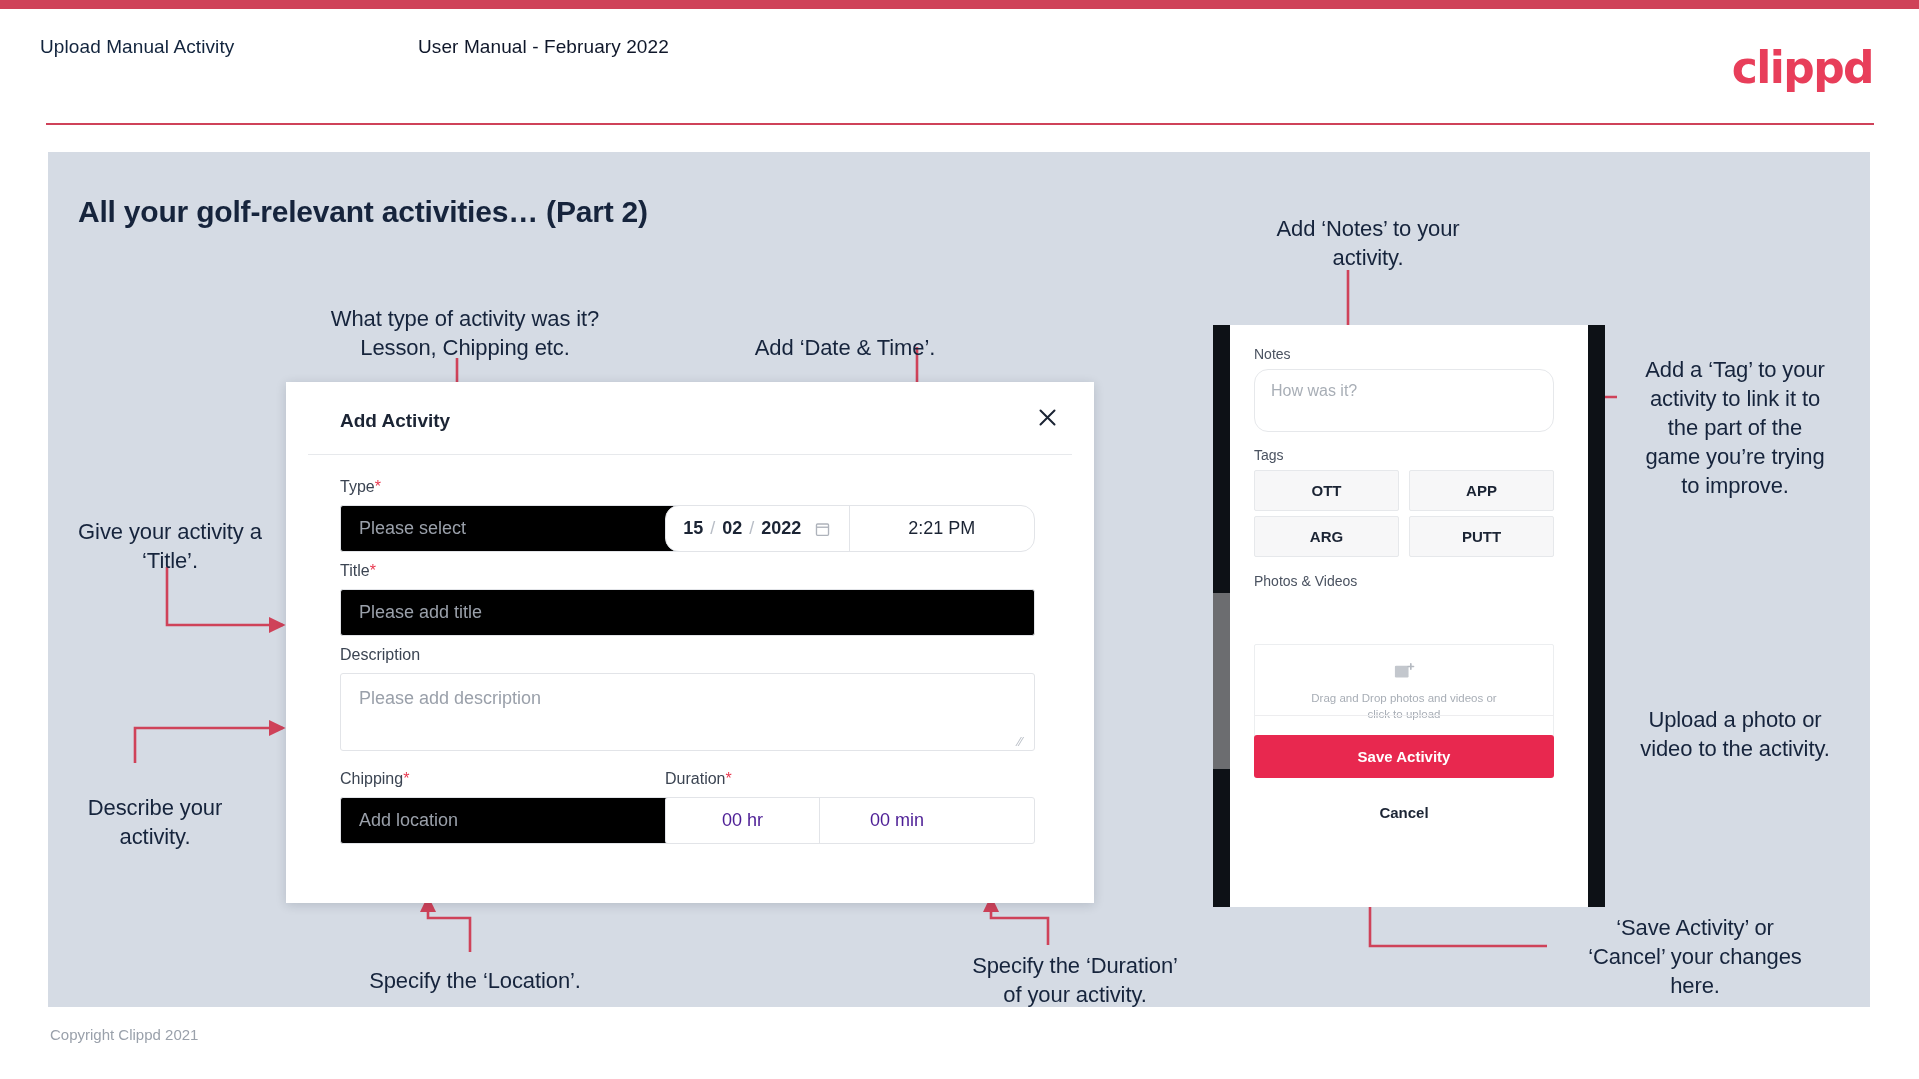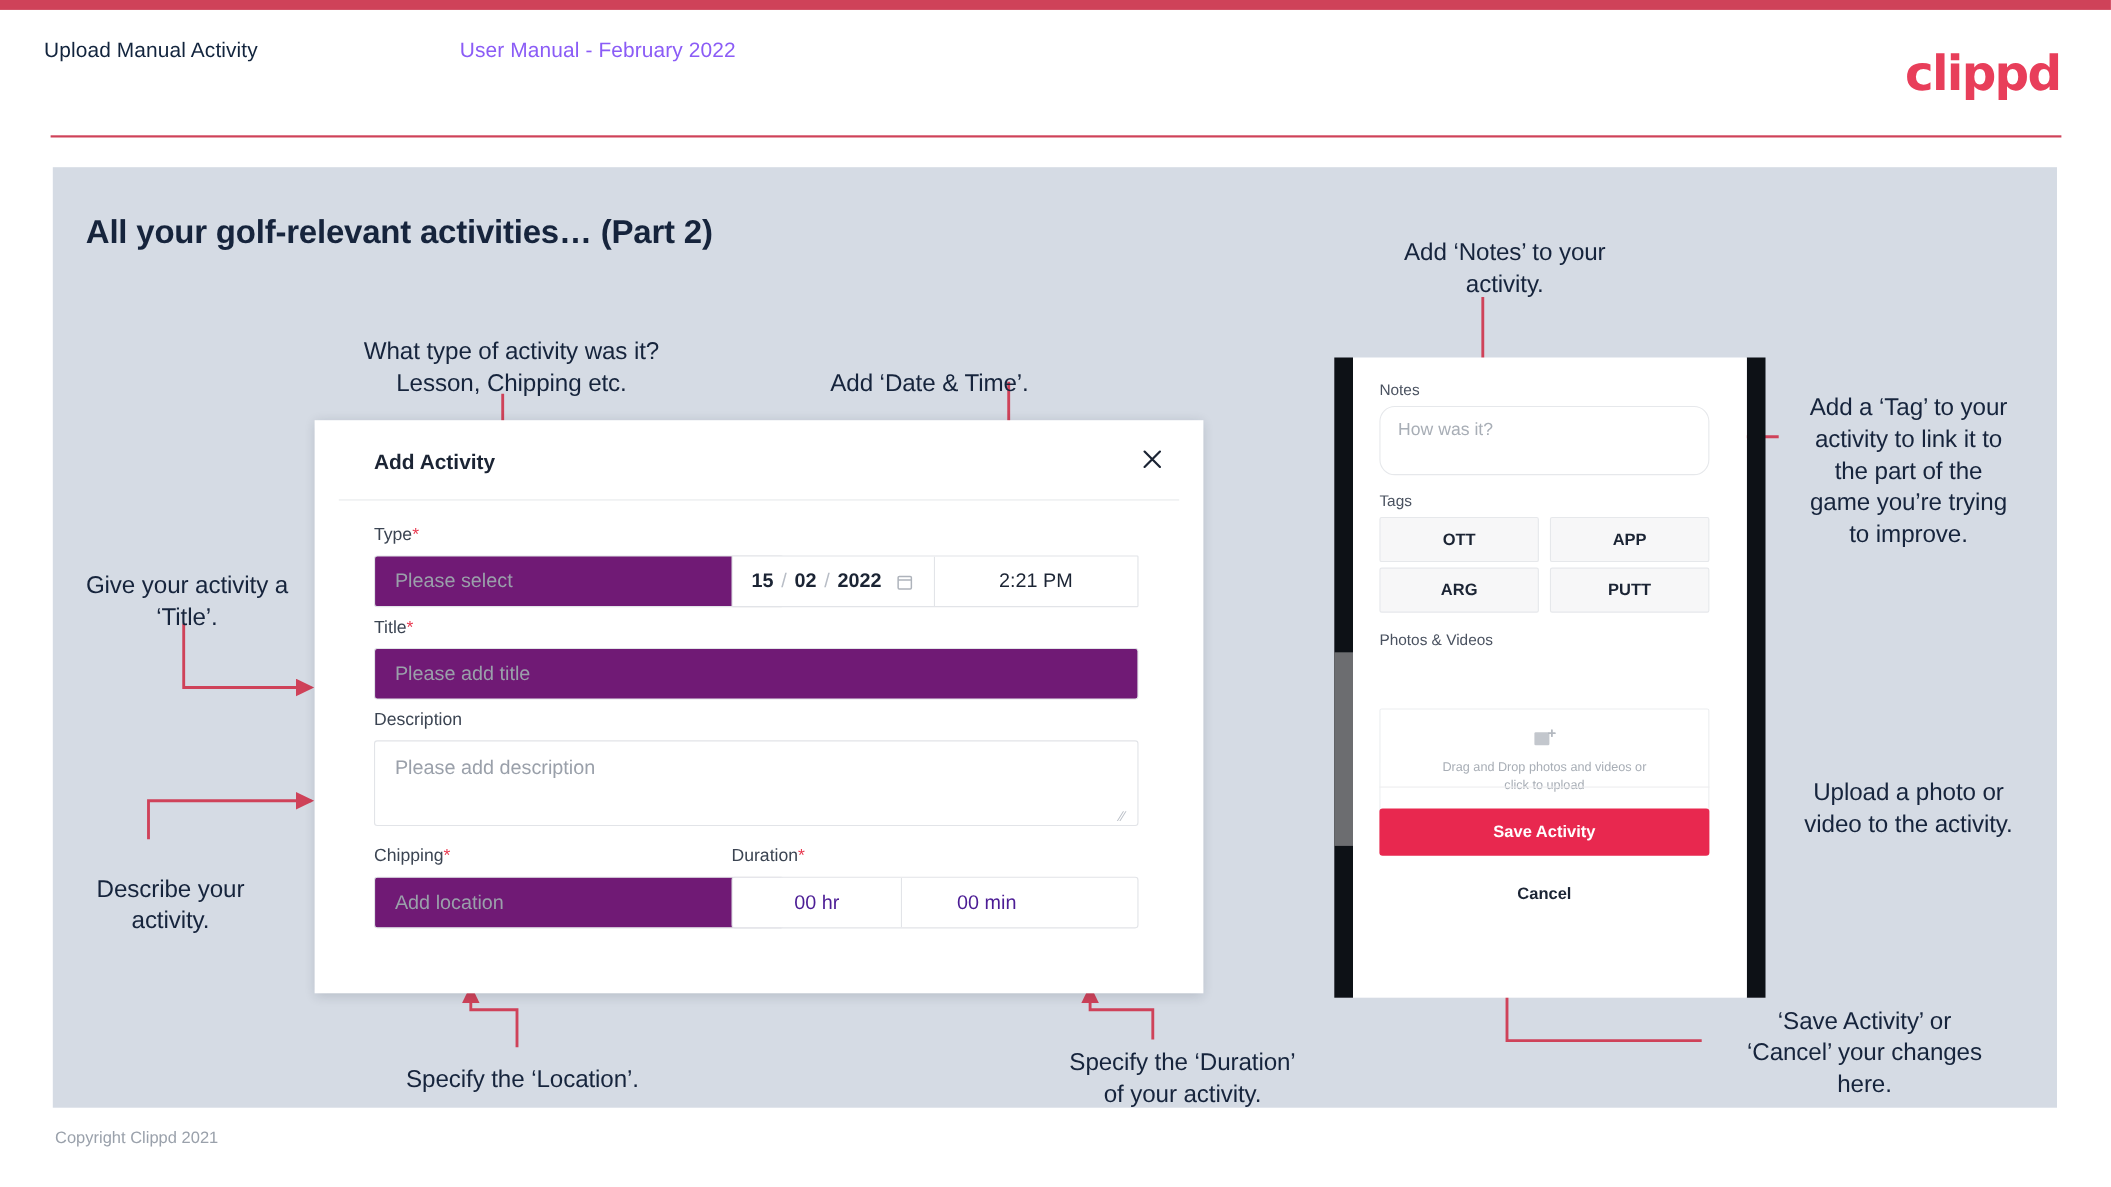--- a/index.html
+++ b/index.html
@@ -15,21 +15,21 @@
   .top-accent {
     position: absolute; left: 0; top: 0; width: 1919px; height: 9px;
     background: #cf4259;
   }
   .hdr-left {
     position: absolute; left: 40px; top: 36px;
     font-size: 19px; color: #12243d; font-weight: 400; letter-spacing: .1px;
   }
   .hdr-mid {
     position: absolute; left: 418px; top: 36px;
-    font-size: 19px; color: #8b5cf6; font-weight: 400; letter-spacing: .1px;
+    font-size: 19px; color: #0f172a; font-weight: 400; letter-spacing: .1px;
   }
   .logo {
     position: absolute; right: 46px; top: 42px;
     font-size: 44px; font-weight: 700; color: #e83e5a;
     letter-spacing: -1.6px; font-family: "DejaVu Sans", sans-serif;
   }
   .hdr-rule {
     position: absolute; left: 46px; top: 123px; width: 1828px; height: 2px;
     background: #cf4259;
   }
@@ -81,29 +81,29 @@
   .dlg-close svg { width: 21px; height: 21px; }
   .dlg-rule {
     position: absolute; left: 22px; top: 72px; width: 764px; height: 1px;
     background: #e7e9ec;
   }
   .fld-label {
     position: absolute; font-size: 16px; color: #3b4452; font-weight: 400;
   }
   .req { color: #e8384f; font-size: 16px; }
   .inp {
-    position: absolute; background: #701a75; border: 1px solid #e2e4e8;
+    position: absolute; background: #000000; border: 1px solid #e2e4e8;
     border-radius: 3px; display: flex; align-items: center;
     font-size: 18px; color: #9aa0aa; padding-left: 18px;
   }
   .inp-sel { justify-content: space-between; padding-right: 16px; }
   .chev { width: 17px; height: 17px; }
   .dt-wrap {
     position: absolute; display: flex; border: 1px solid #e2e4e8;
-    border-radius: 1px; background: #fff; overflow: hidden;
+    border-radius: 14px; background: #fff; overflow: hidden;
   }
   .dt-date {
     width: 184px; height: 100%; display: flex; align-items: center;
     justify-content: center; gap: 7px;
     font-size: 18px; color: #1b2434; font-weight: 700;
     border-right: 1px solid #e2e4e8;
   }
   .dt-date .sep { color: #b8bdc6; font-weight: 400; }
   .cal-ic { width: 17px; height: 18px; margin-left: 6px; }
   .dt-time {

